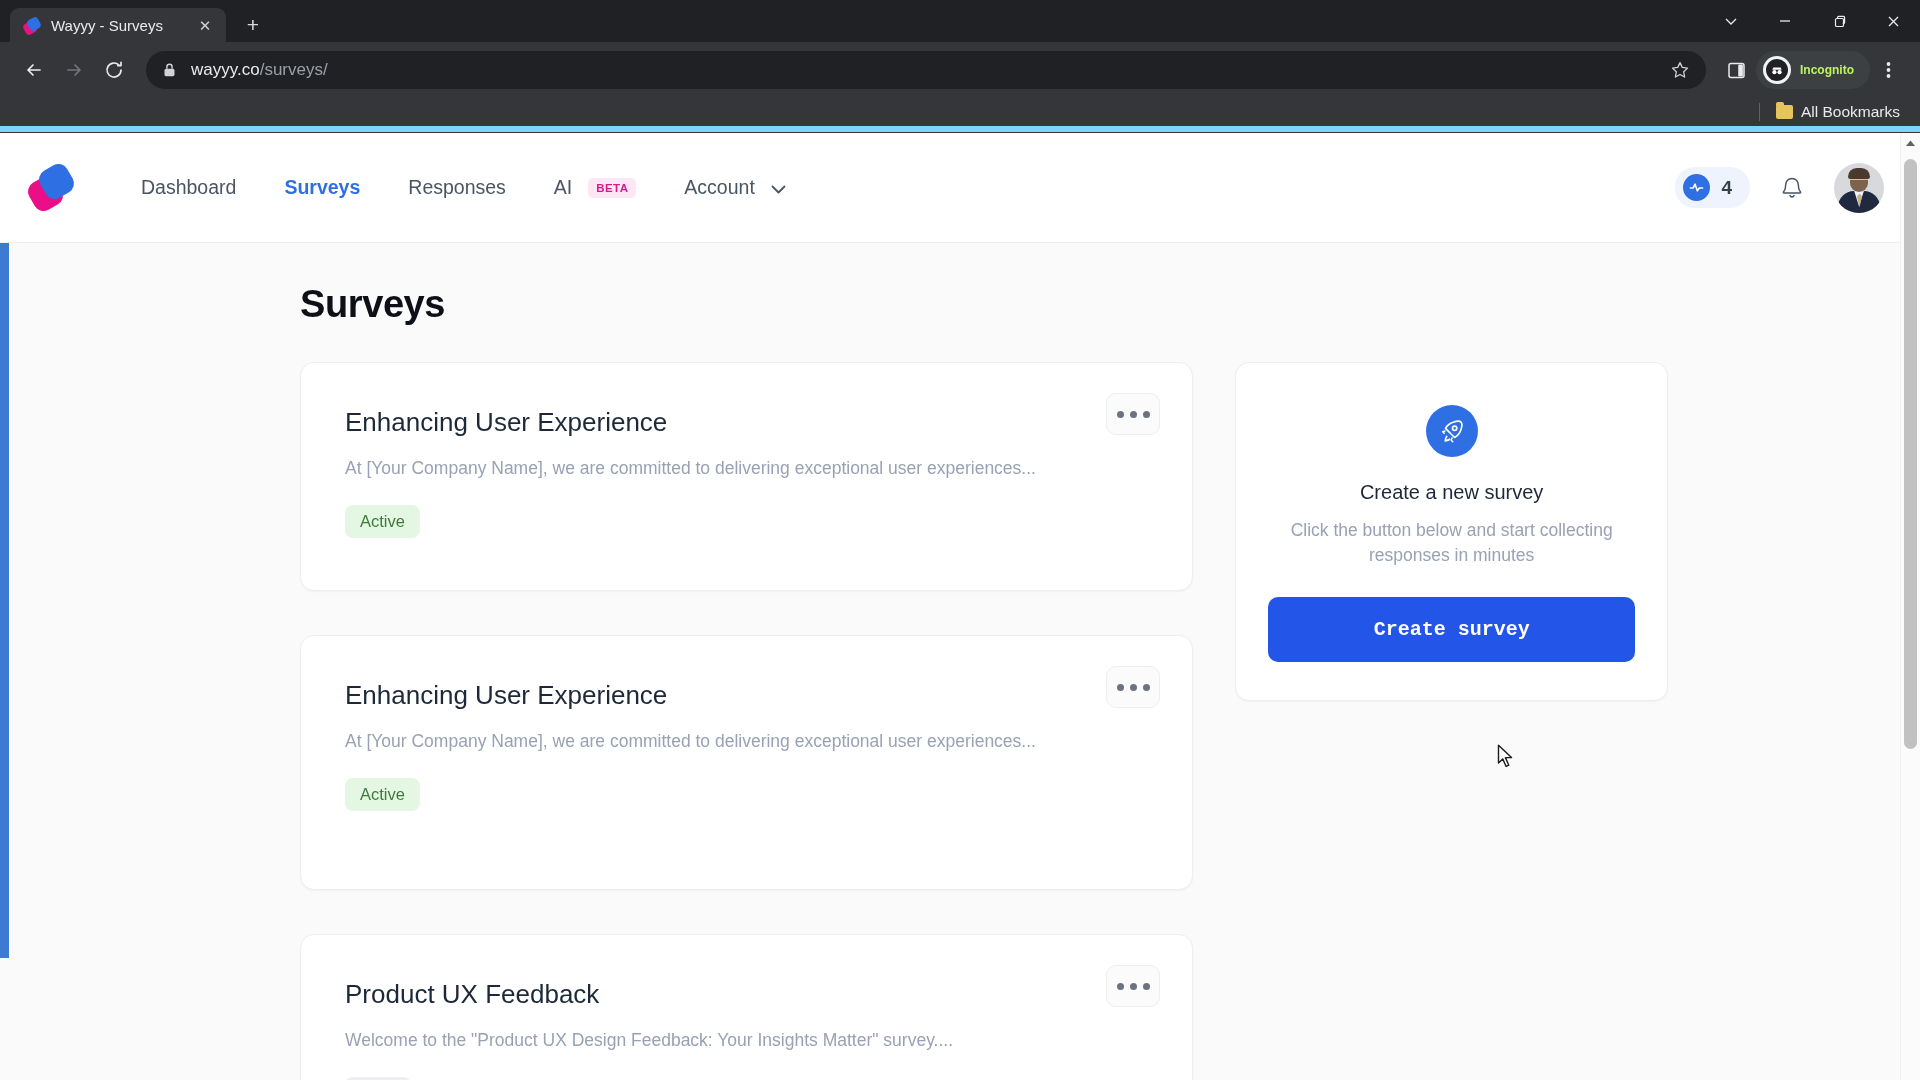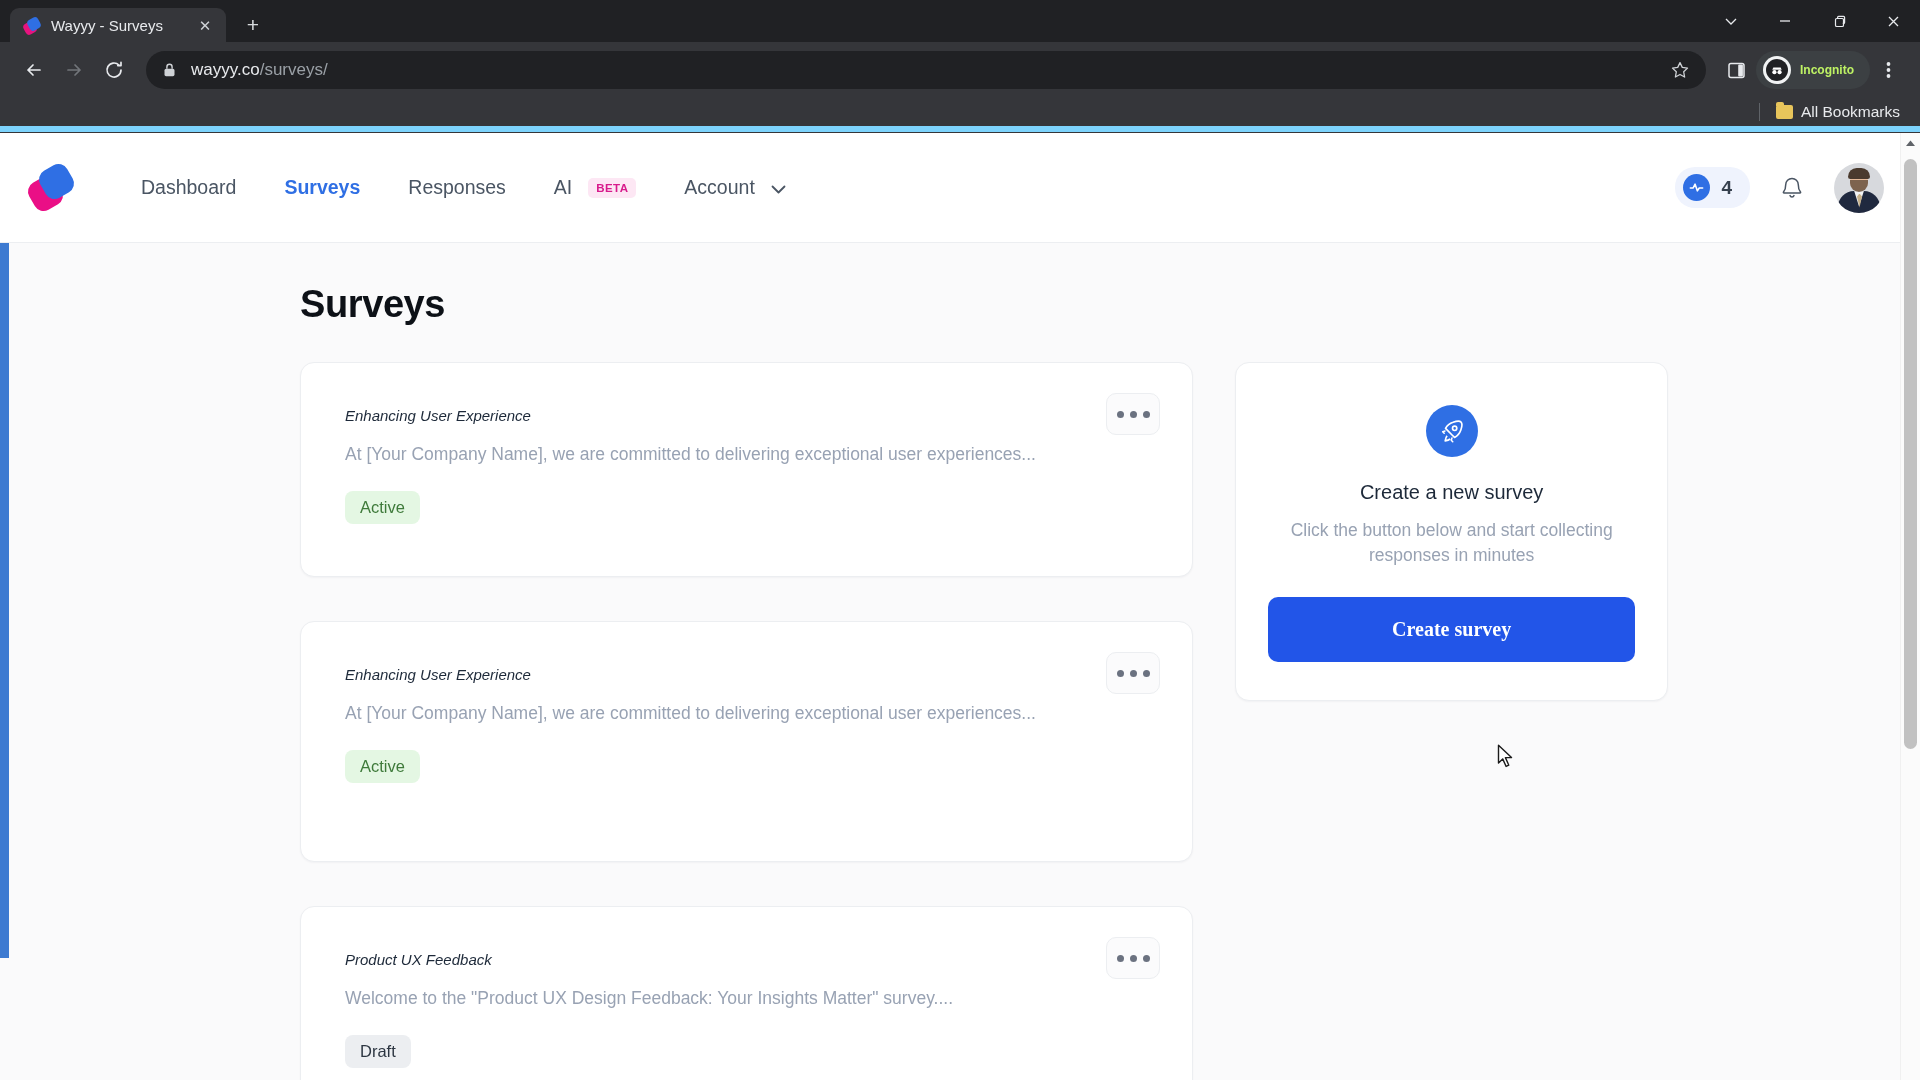--- a/index.html
+++ b/index.html
@@ -179,21 +179,21 @@
   .col-left { width: 898px; }
   .col-right { width: 435px; }
 
   .survey-card {
     background:#ffffff; border:1px solid #eceef1; border-radius:14px;
     padding: 44px 44px 52px 44px; margin-bottom: 44px;
     box-shadow: 0 1px 2px rgba(16,24,40,.04);
     position:relative;
   }
   .survey-card.tall { padding-bottom: 78px; }
-  .card-title { font-size:15px; color:#1d2939; margin-bottom: 20px; font-style: italic; }
+  .card-title { font-size:26px; color:#1d2939; margin-bottom: 20px; }
   .card-desc { font-size:17.5px; color:#98a2b3; margin-bottom: 26px; }
   .status {
     display:inline-block; font-size:16.5px; padding: 7px 15px; border-radius:8px;
   }
   .status.active { background:#e4f7e3; color:#3e7a3a; }
   .status.draft  { background:#eceef1; color:#2d3642; }
   .dots-btn {
     position:absolute; right:32px; top:30px;
     width:54px;height:42px; border-radius:10px; background:#fbfbfc;
     border:1px solid #eceef1;
@@ -208,21 +208,21 @@
   }
   .rocket-circle {
     width:52px;height:52px;border-radius:50%;background:#2f6fe4;
     margin: 0 auto 24px; display:flex;align-items:center;justify-content:center;
   }
   .create-title { font-size:20px; color:#1d2939; margin-bottom:14px; }
   .create-sub { font-size:17.5px; color:#98a2b3; line-height:1.45; margin-bottom: 28px; padding: 0 8px;}
   .create-btn {
     display:block; width:100%; background:#2255e8; color:#ffffff;
     font-size:20px; font-weight:700; border:none; border-radius:10px;
-    padding: 21px 0; cursor:pointer; font-family:Liberation Serif, serif;
+    padding: 21px 0; cursor:pointer; font-family:Liberation Mono, monospace;
   }
 
   
   .scrollbar {
     position:absolute; right:0; top:133px; width:20px; height:947px;
     background:#fbfbfb; border-left:1px solid #f0f0f0; z-index:9;
   }
   .sb-up {
     height:20px; display:flex; align-items:center; justify-content:center;
   }

